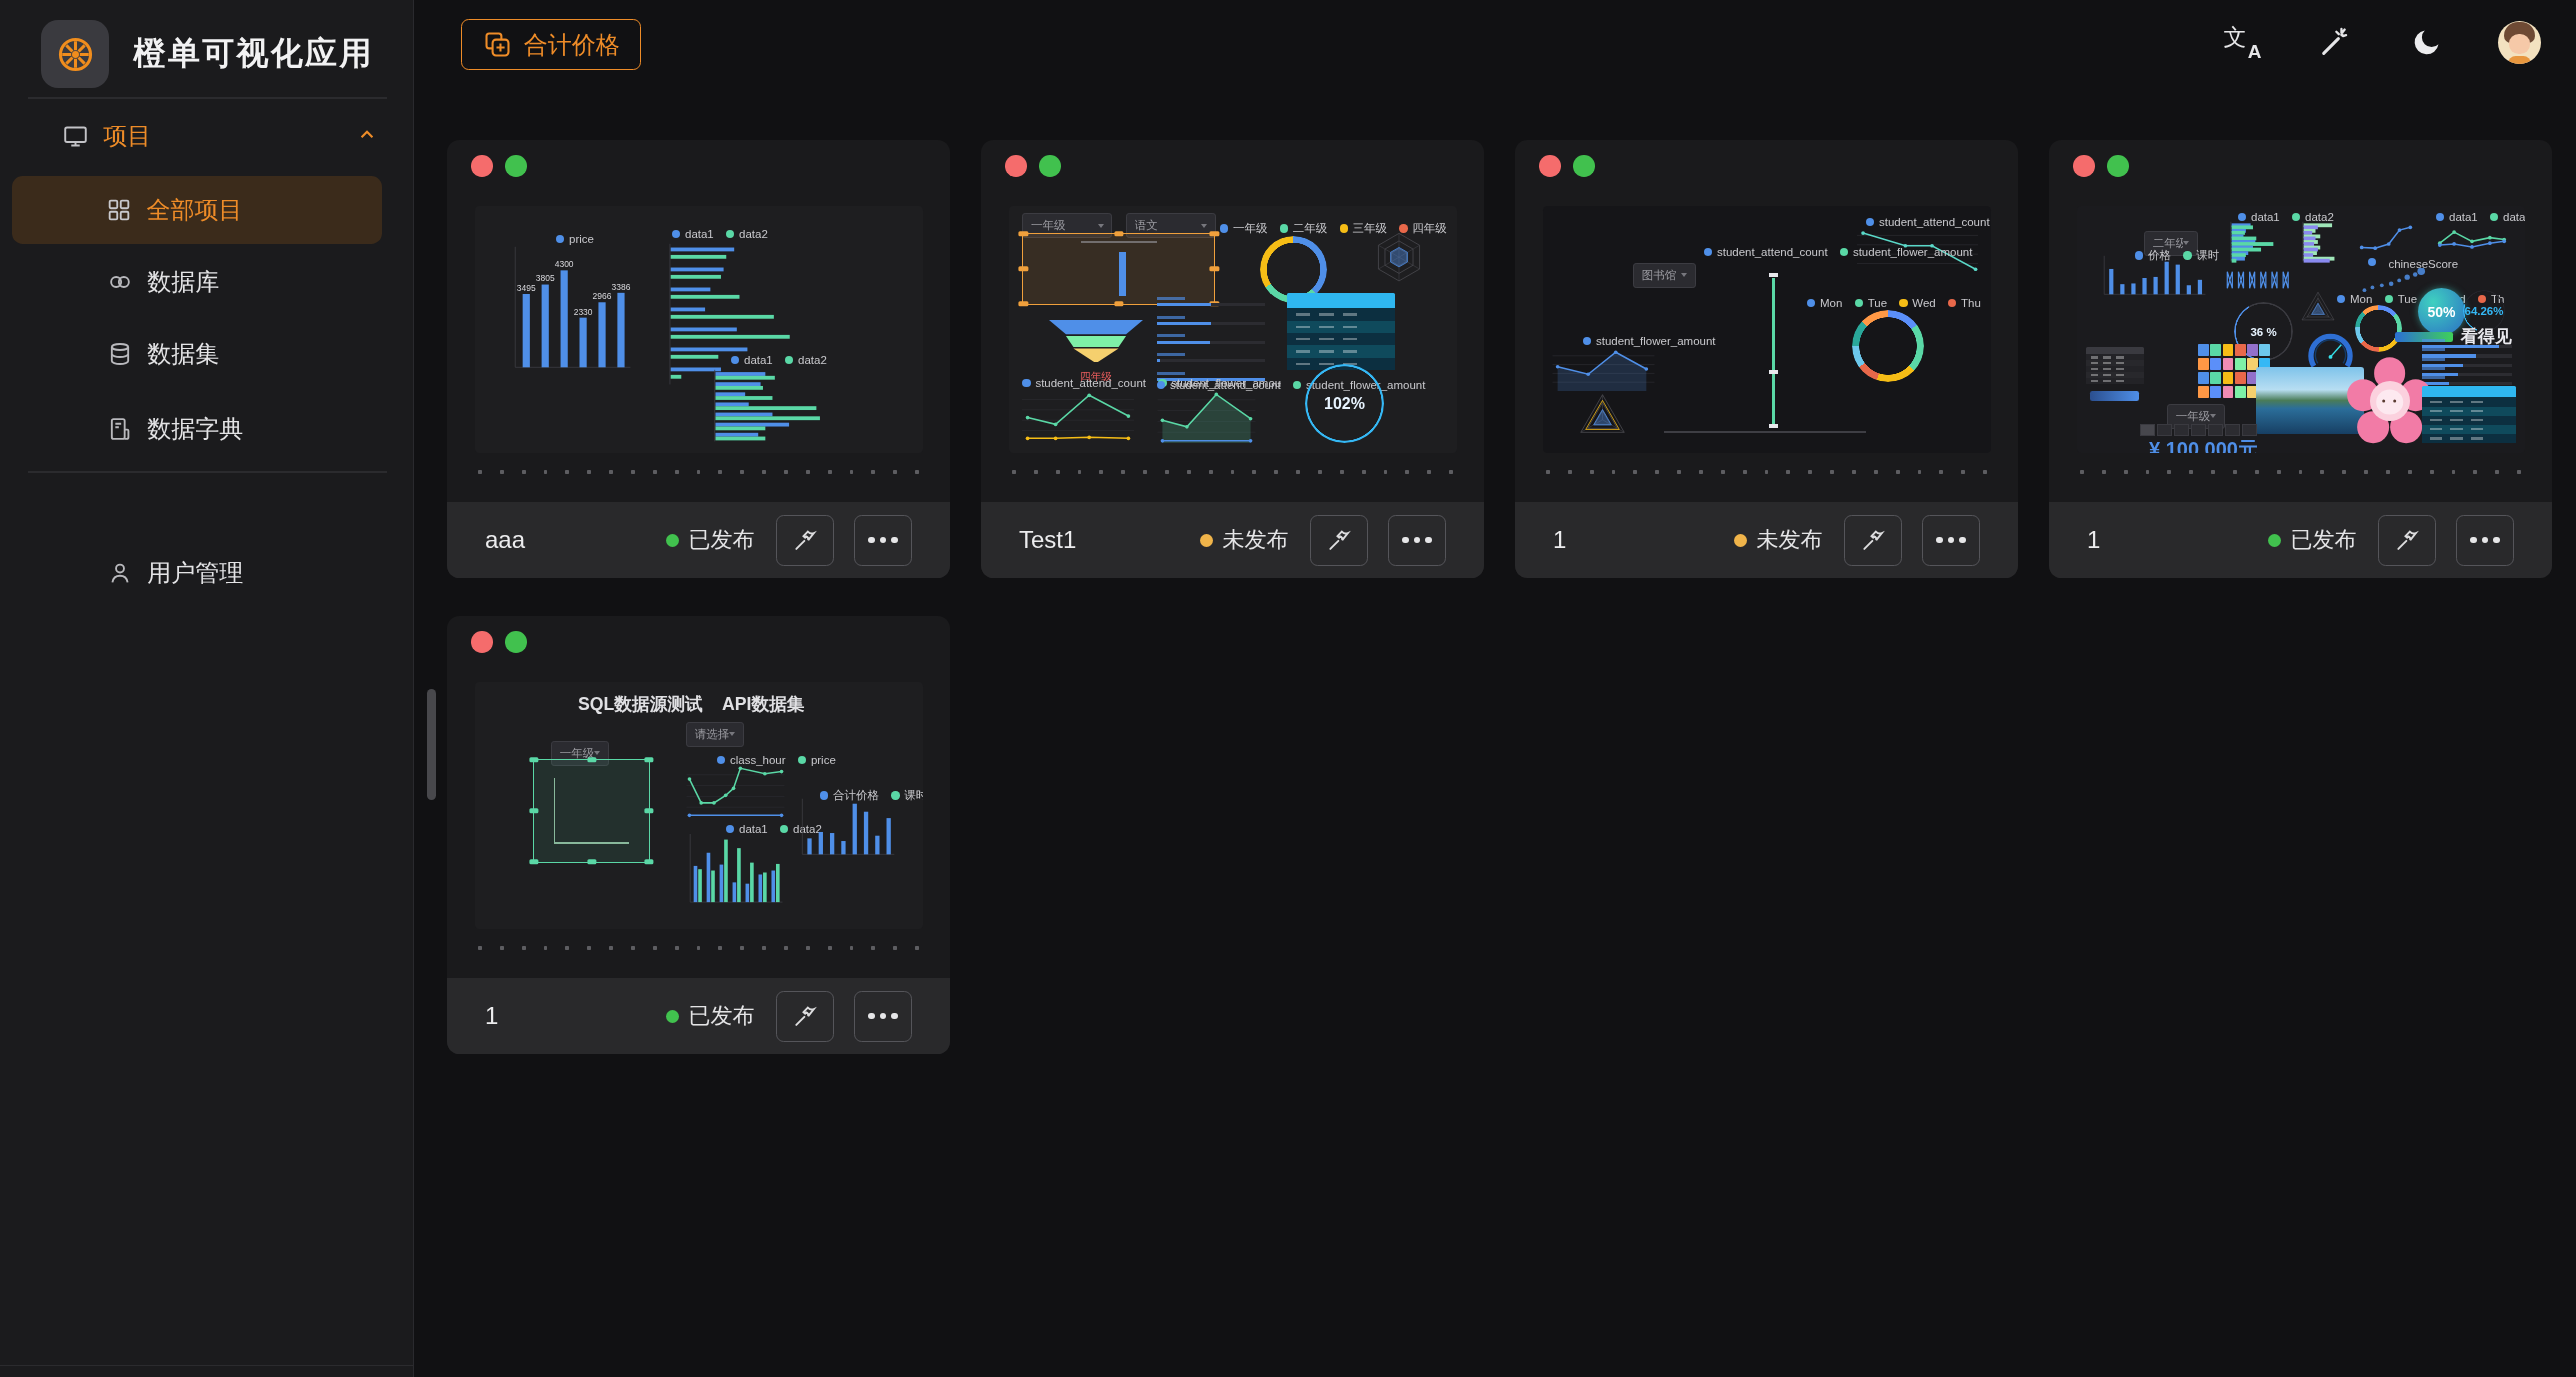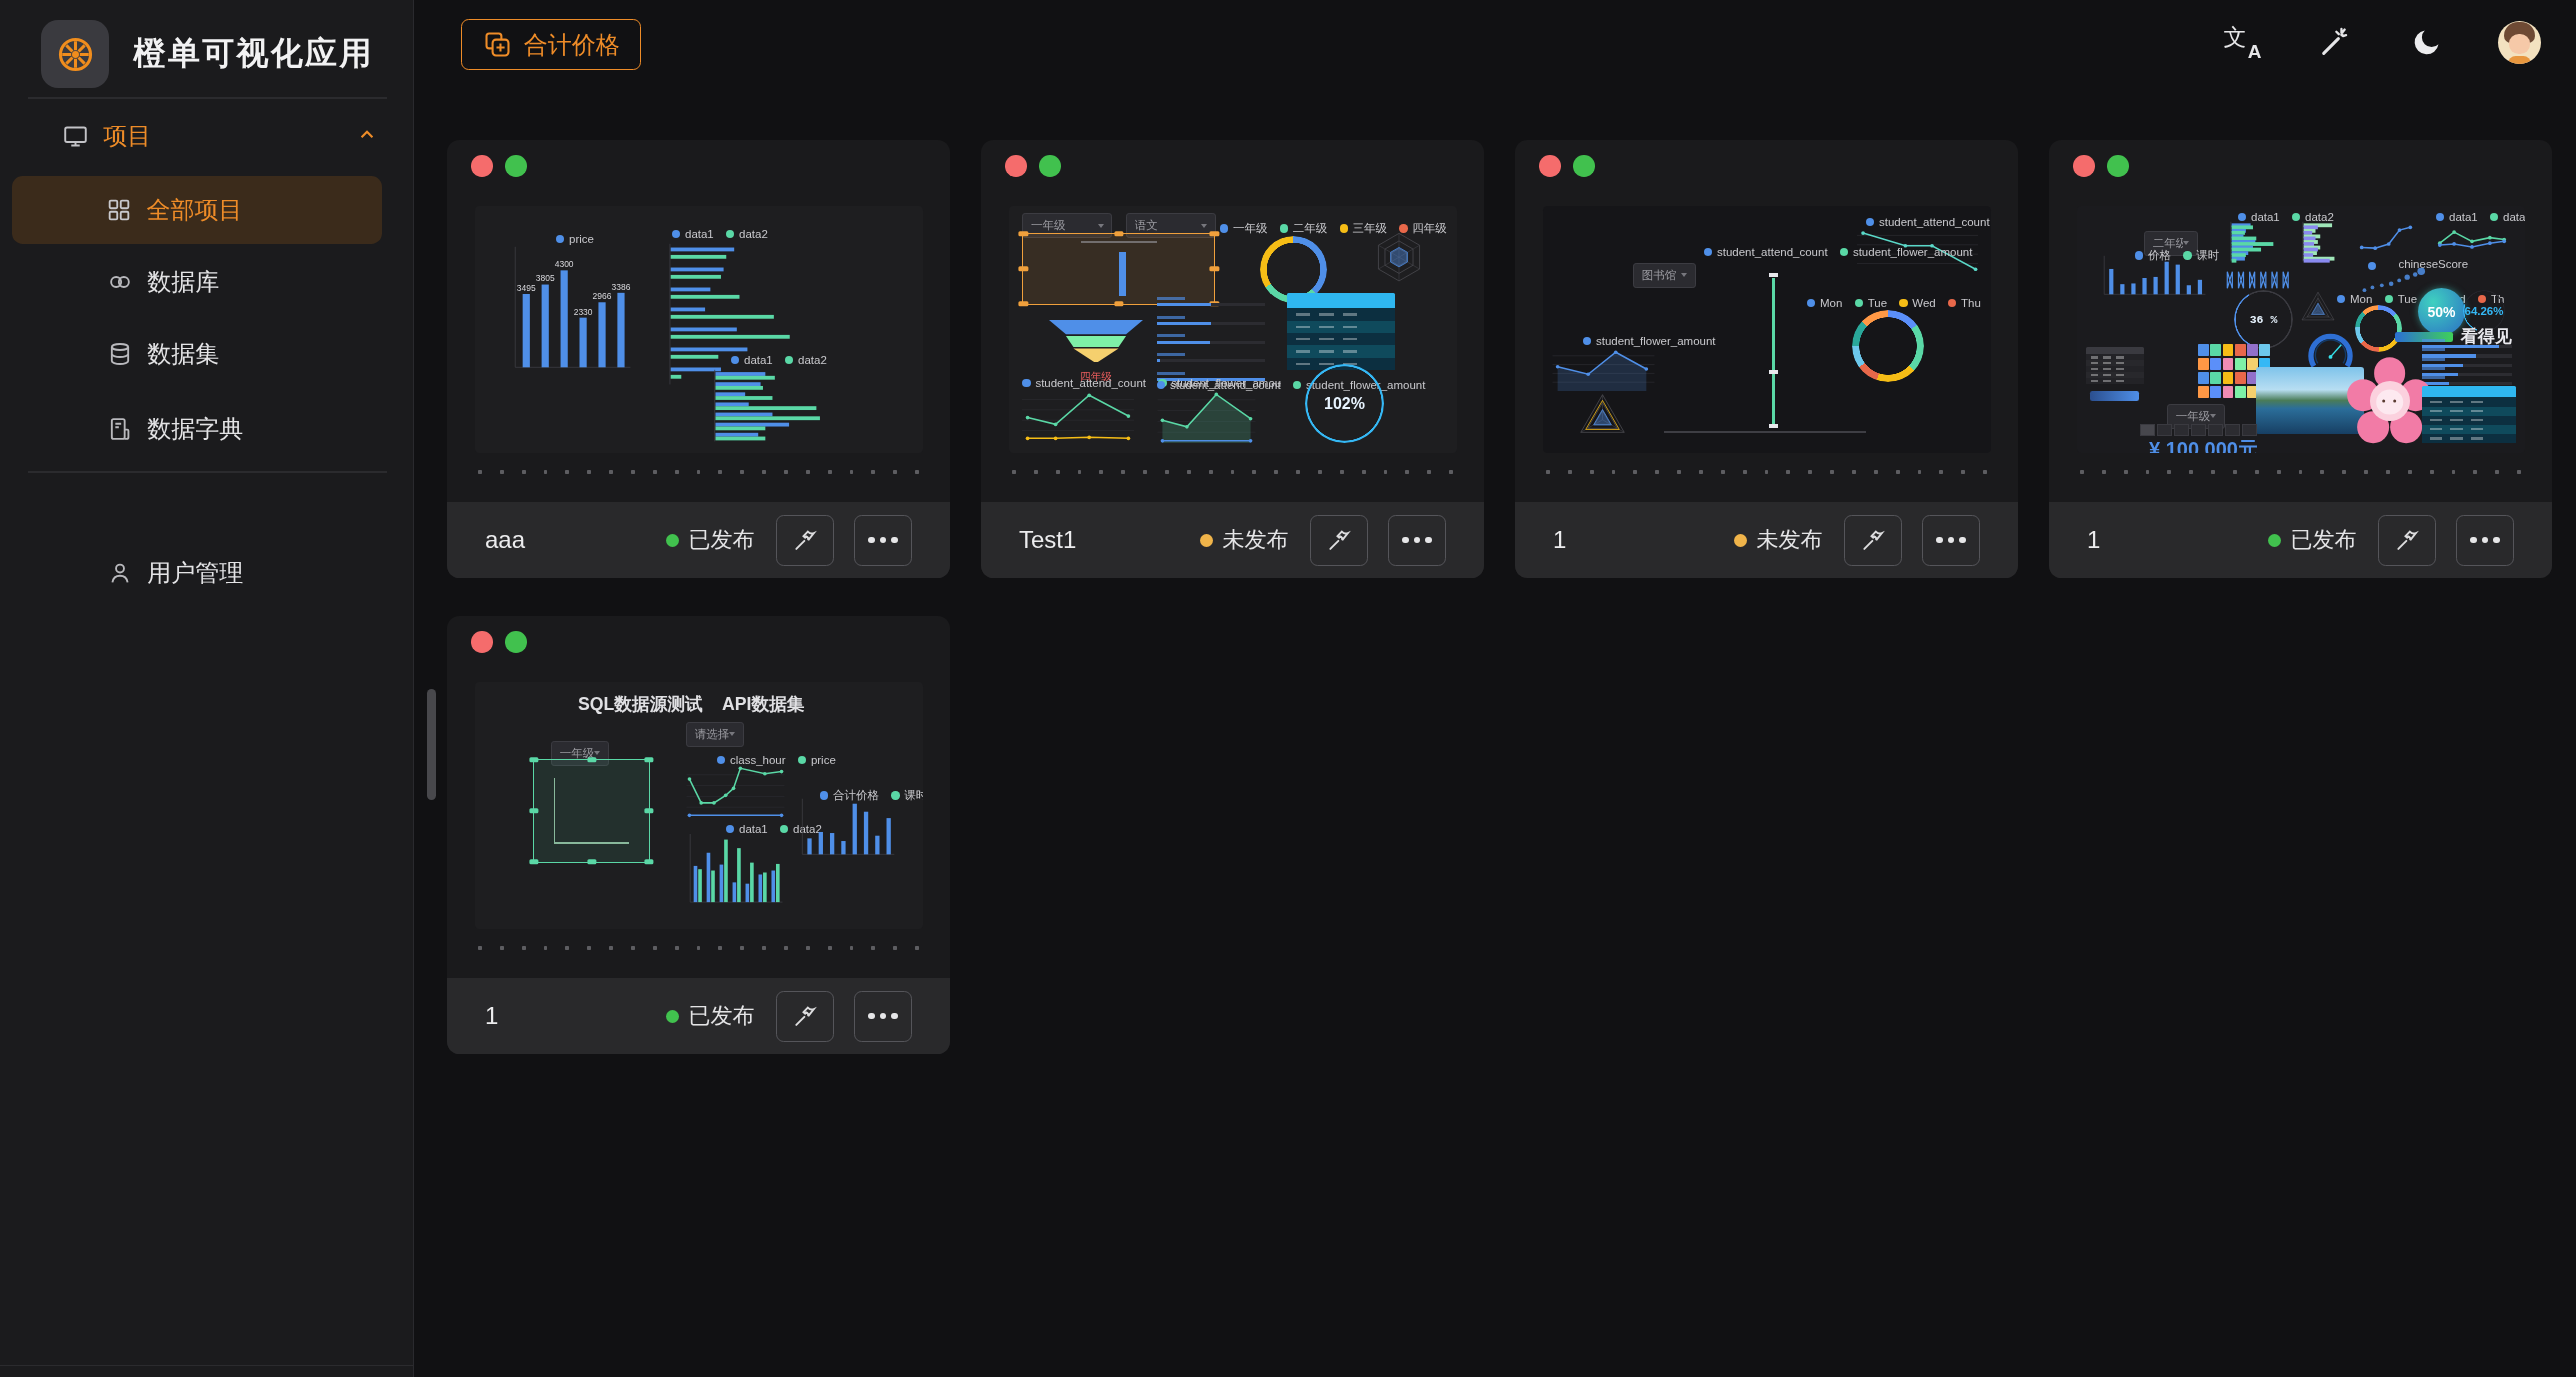--- a/index.html
+++ b/index.html
@@ -755,36 +755,36 @@
           </svg></div>
         <div style="position: absolute; left: 148px; top: 64px;"><svg width="67" height="20" viewBox="0 0 87.5938 25.75">
             <path d="M3 2 L3 23.76 L9.600000000000001 2 L9.600000000000001 23.76 Z" fill="none" stroke="#4f8fe8" stroke-width="1.6"></path>
             <path d="M17.6 2 L17.6 23.76 L24.200000000000003 2 L24.200000000000003 23.76 Z" fill="none" stroke="#4f8fe8" stroke-width="1.6"></path>
             <path d="M32.2 2 L32.2 23.76 L38.800000000000004 2 L38.800000000000004 23.76 Z" fill="none" stroke="#4f8fe8" stroke-width="1.6"></path>
             <path d="M46.8 2 L46.8 23.76 L53.4 2 L53.4 23.76 Z" fill="none" stroke="#4f8fe8" stroke-width="1.6"></path>
             <path d="M61.4 2 L61.4 23.76 L68 2 L68 23.76 Z" fill="none" stroke="#4f8fe8" stroke-width="1.6"></path>
             <path d="M76 2 L76 23.76 L82.6 2 L82.6 23.76 Z" fill="none" stroke="#4f8fe8" stroke-width="1.6"></path>
           </svg></div>
         <div style="position: absolute; left: 291px; top: 52px; display: flex; gap: 12.3px; align-items: center; white-space: nowrap;">
-          <span style="display: flex; align-items: flex-end; gap: 22px;">
+          <span style="display: flex; align-items: flex-start; gap: 12px;">
             <i style="width: 8.4px; height: 8.4px; border-radius: 50%; background: rgb(79, 143, 232); display: inline-block;"></i>
             <span style="font-size: 11.5px; color: rgb(201, 201, 205);">chineseScore</span>
           </span>
         </div>
         <div style="position: absolute; left: 282px; top: 62px;"><svg width="67" height="27" viewBox="0 0 87.5938 35.4062">
             <circle cx="7.008" cy="29.0444" r="2.5" fill="#4f8fe8" opacity="0.85"></circle>
             <circle cx="17.52" cy="25.5024" r="2.5" fill="#4f8fe8" opacity="0.85"></circle>
             <circle cx="29.784" cy="22.6688" r="2.5" fill="#4f8fe8" opacity="0.85"></circle>
             <circle cx="42.047999999999995" cy="20.543599999999998" r="3" fill="#4f8fe8" opacity="0.85"></circle>
             <circle cx="52.559999999999995" cy="16.293200000000002" r="2.5" fill="#4f8fe8" opacity="0.85"></circle>
             <circle cx="63.071999999999996" cy="12.042800000000002" r="3.5" fill="#4f8fe8" opacity="0.85"></circle>
             <circle cx="73.58399999999999" cy="8.5008" r="3" fill="#4f8fe8" opacity="0.85"></circle>
             <circle cx="81.468" cy="4.2504" r="5" fill="#4f8fe8" opacity="0.85"></circle>
           </svg></div>
-        <div style="left: 157px; top: 84px; width: 59px; height: 59px; position: absolute; font-family: Liberation Mono, monospace;">
+        <div style="left: 157px; top: 96px; width: 59px; height: 59px; position: absolute;">
           <i style="position: absolute; inset: 0px; border-radius: 50%; display: block; background: conic-gradient(from 200deg, rgb(79, 143, 232) 0deg, rgb(79, 143, 232) 36%, rgb(58, 58, 64) 36%, rgb(58, 58, 64) 100%); mask: radial-gradient(circle, rgba(0, 0, 0, 0) 66%, rgb(0, 0, 0) 67%);"></i>
           <span style="position: absolute; inset: 0px; display: flex; align-items: center; justify-content: center; font-size: 11.5px; font-weight: bold; color: rgb(232, 244, 255);">36 %</span>
         </div>
         <div style="position: absolute; left: 220px; top: 82px;"><svg width="42" height="42" viewBox="0 0 100 100">
             <polygon points="50,10 88.1051177665153,76 11.894882233484708,76.00000000000001" fill="none" stroke="#55555b" stroke-width="1.2"></polygon>
             <polygon points="50,24 75.98076211353316,69 24.019237886466847,69.00000000000001" fill="none" stroke="#55555b" stroke-width="1.2"></polygon>
             <polygon points="50,38 63.85640646055102,62 36.143593539448986,62.00000000000001" fill="none" stroke="#55555b" stroke-width="1.2"></polygon>
             <path d="M50 54 L50 10" stroke="#45454b" stroke-width="1"></path>
             <path d="M50 54 L88.1051177665153 76" stroke="#45454b" stroke-width="1"></path>
             <path d="M50 54 L11.894882233484708 76.00000000000001" stroke="#45454b" stroke-width="1"></path>

